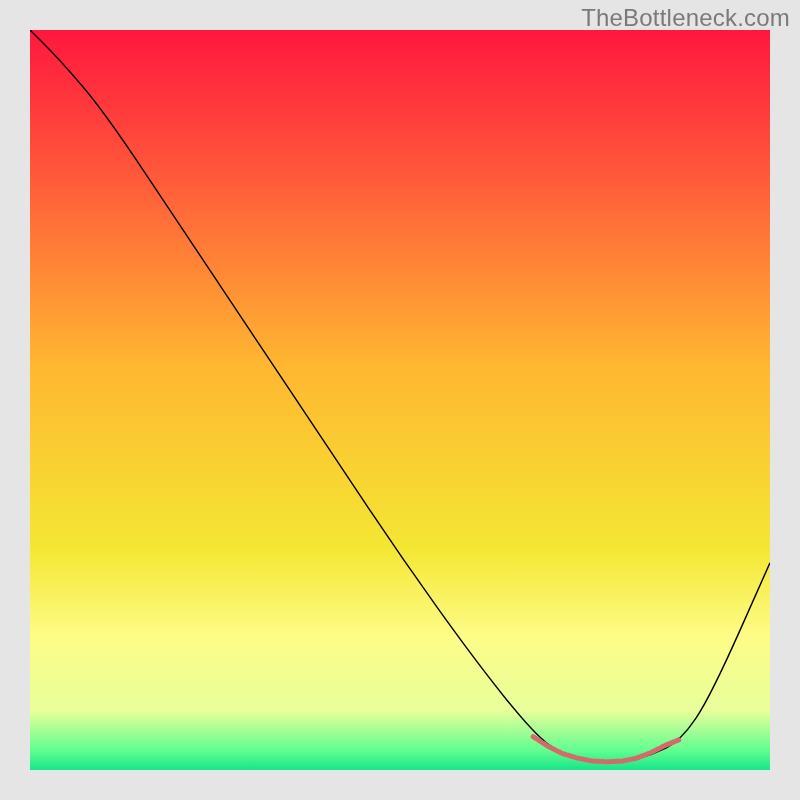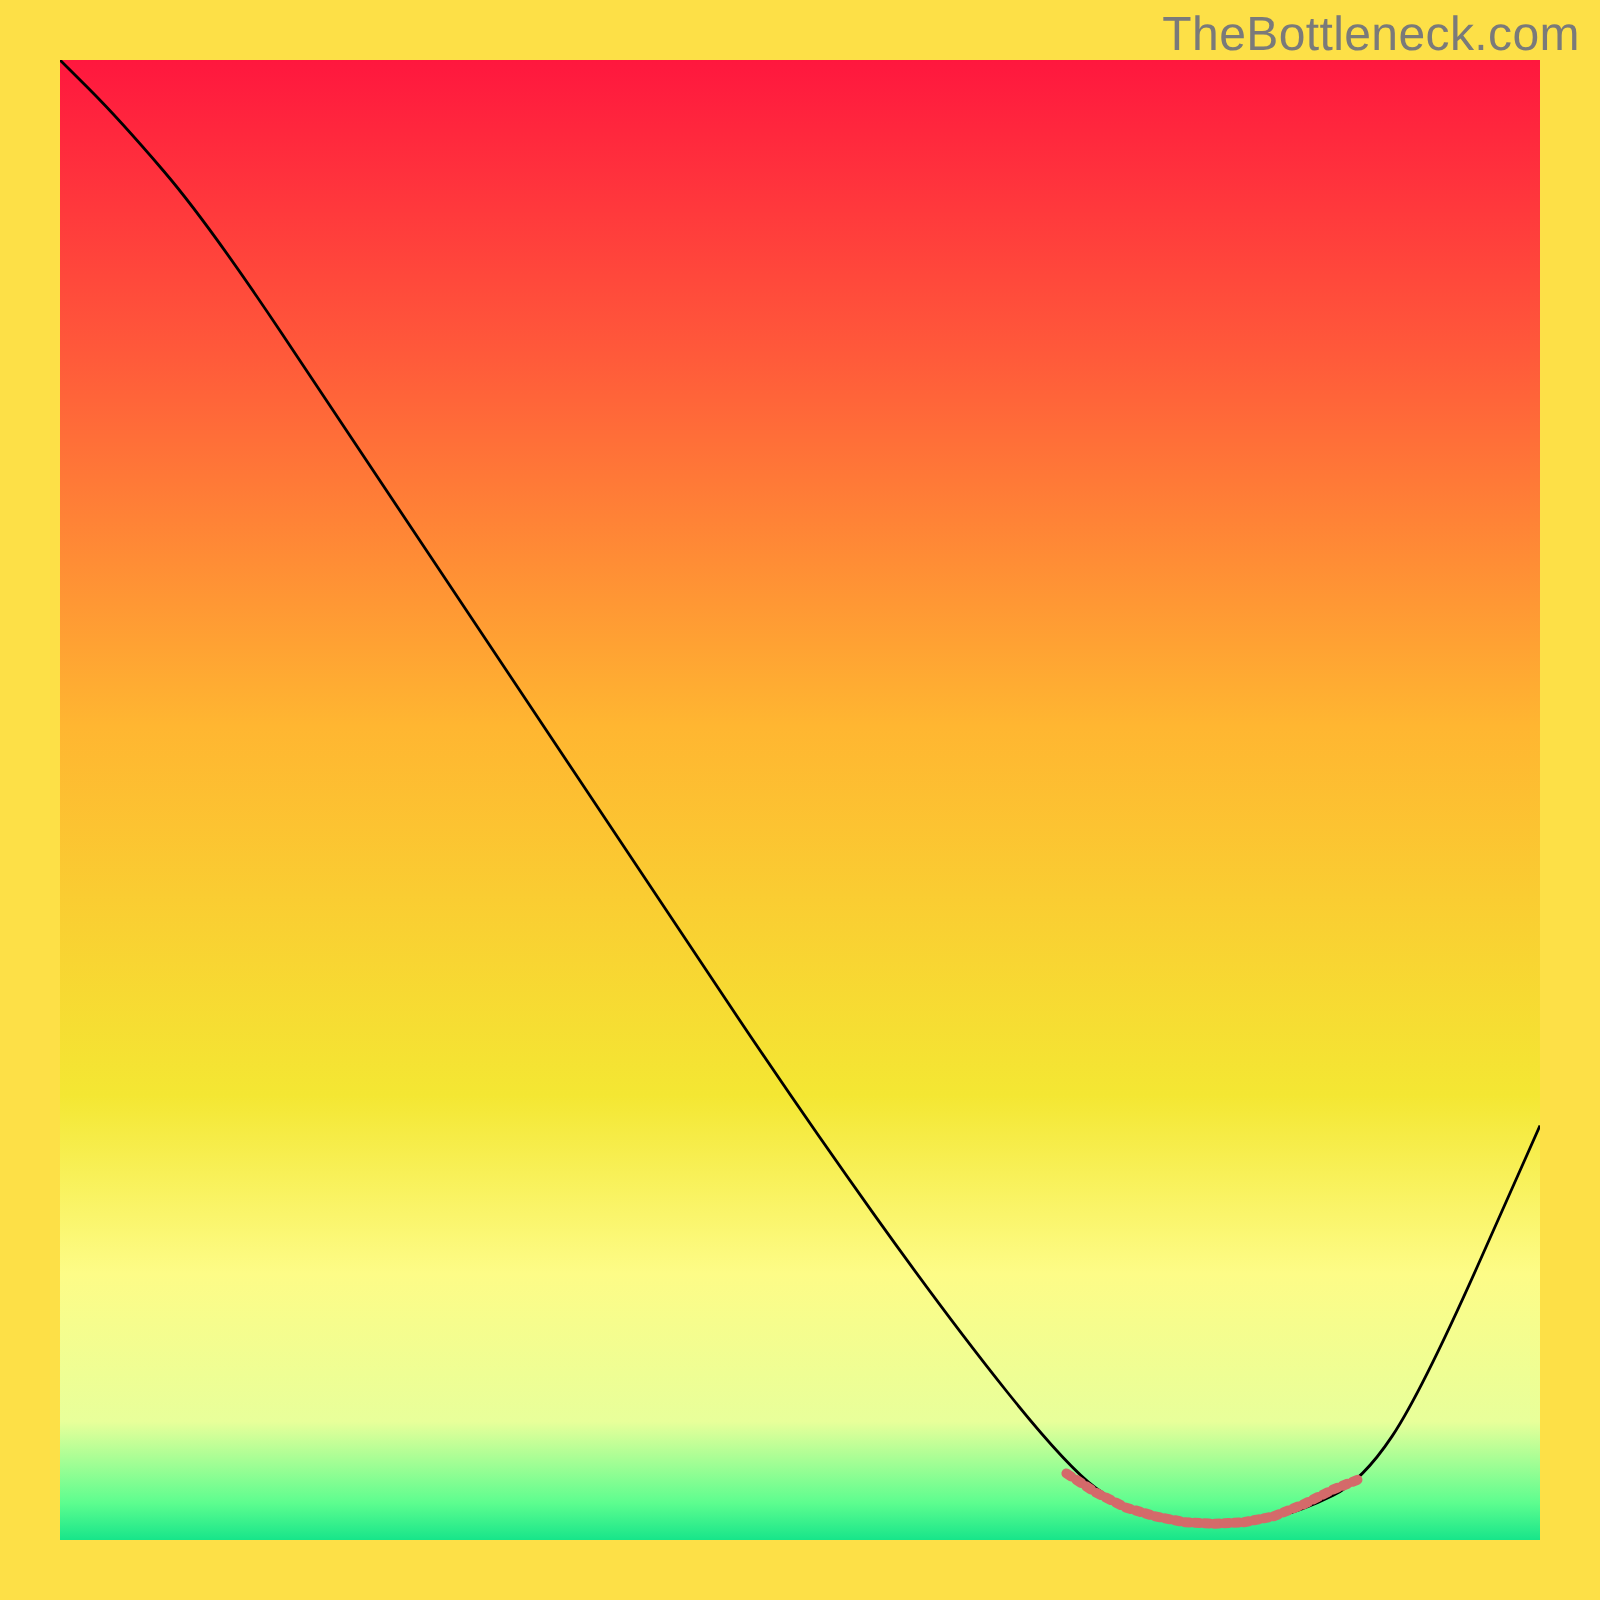--- a/index.html
+++ b/index.html
@@ -8,21 +8,21 @@
     width: 800px;
     height: 800px;
     background: #000;
     overflow: hidden;
     font-family: Arial, Helvetica, sans-serif;
   }
   .outer {
     position: relative;
     width: 800px;
     height: 800px;
-    background: #fde047;
+    background: #e5e5e5;
   }
   .watermark {
     position: absolute;
     top: 4px;
     right: 10px;
     color: #7a7a7a;
     font-size: 24px;
     font-weight: 500;
     letter-spacing: 0.2px;
     z-index: 3;

